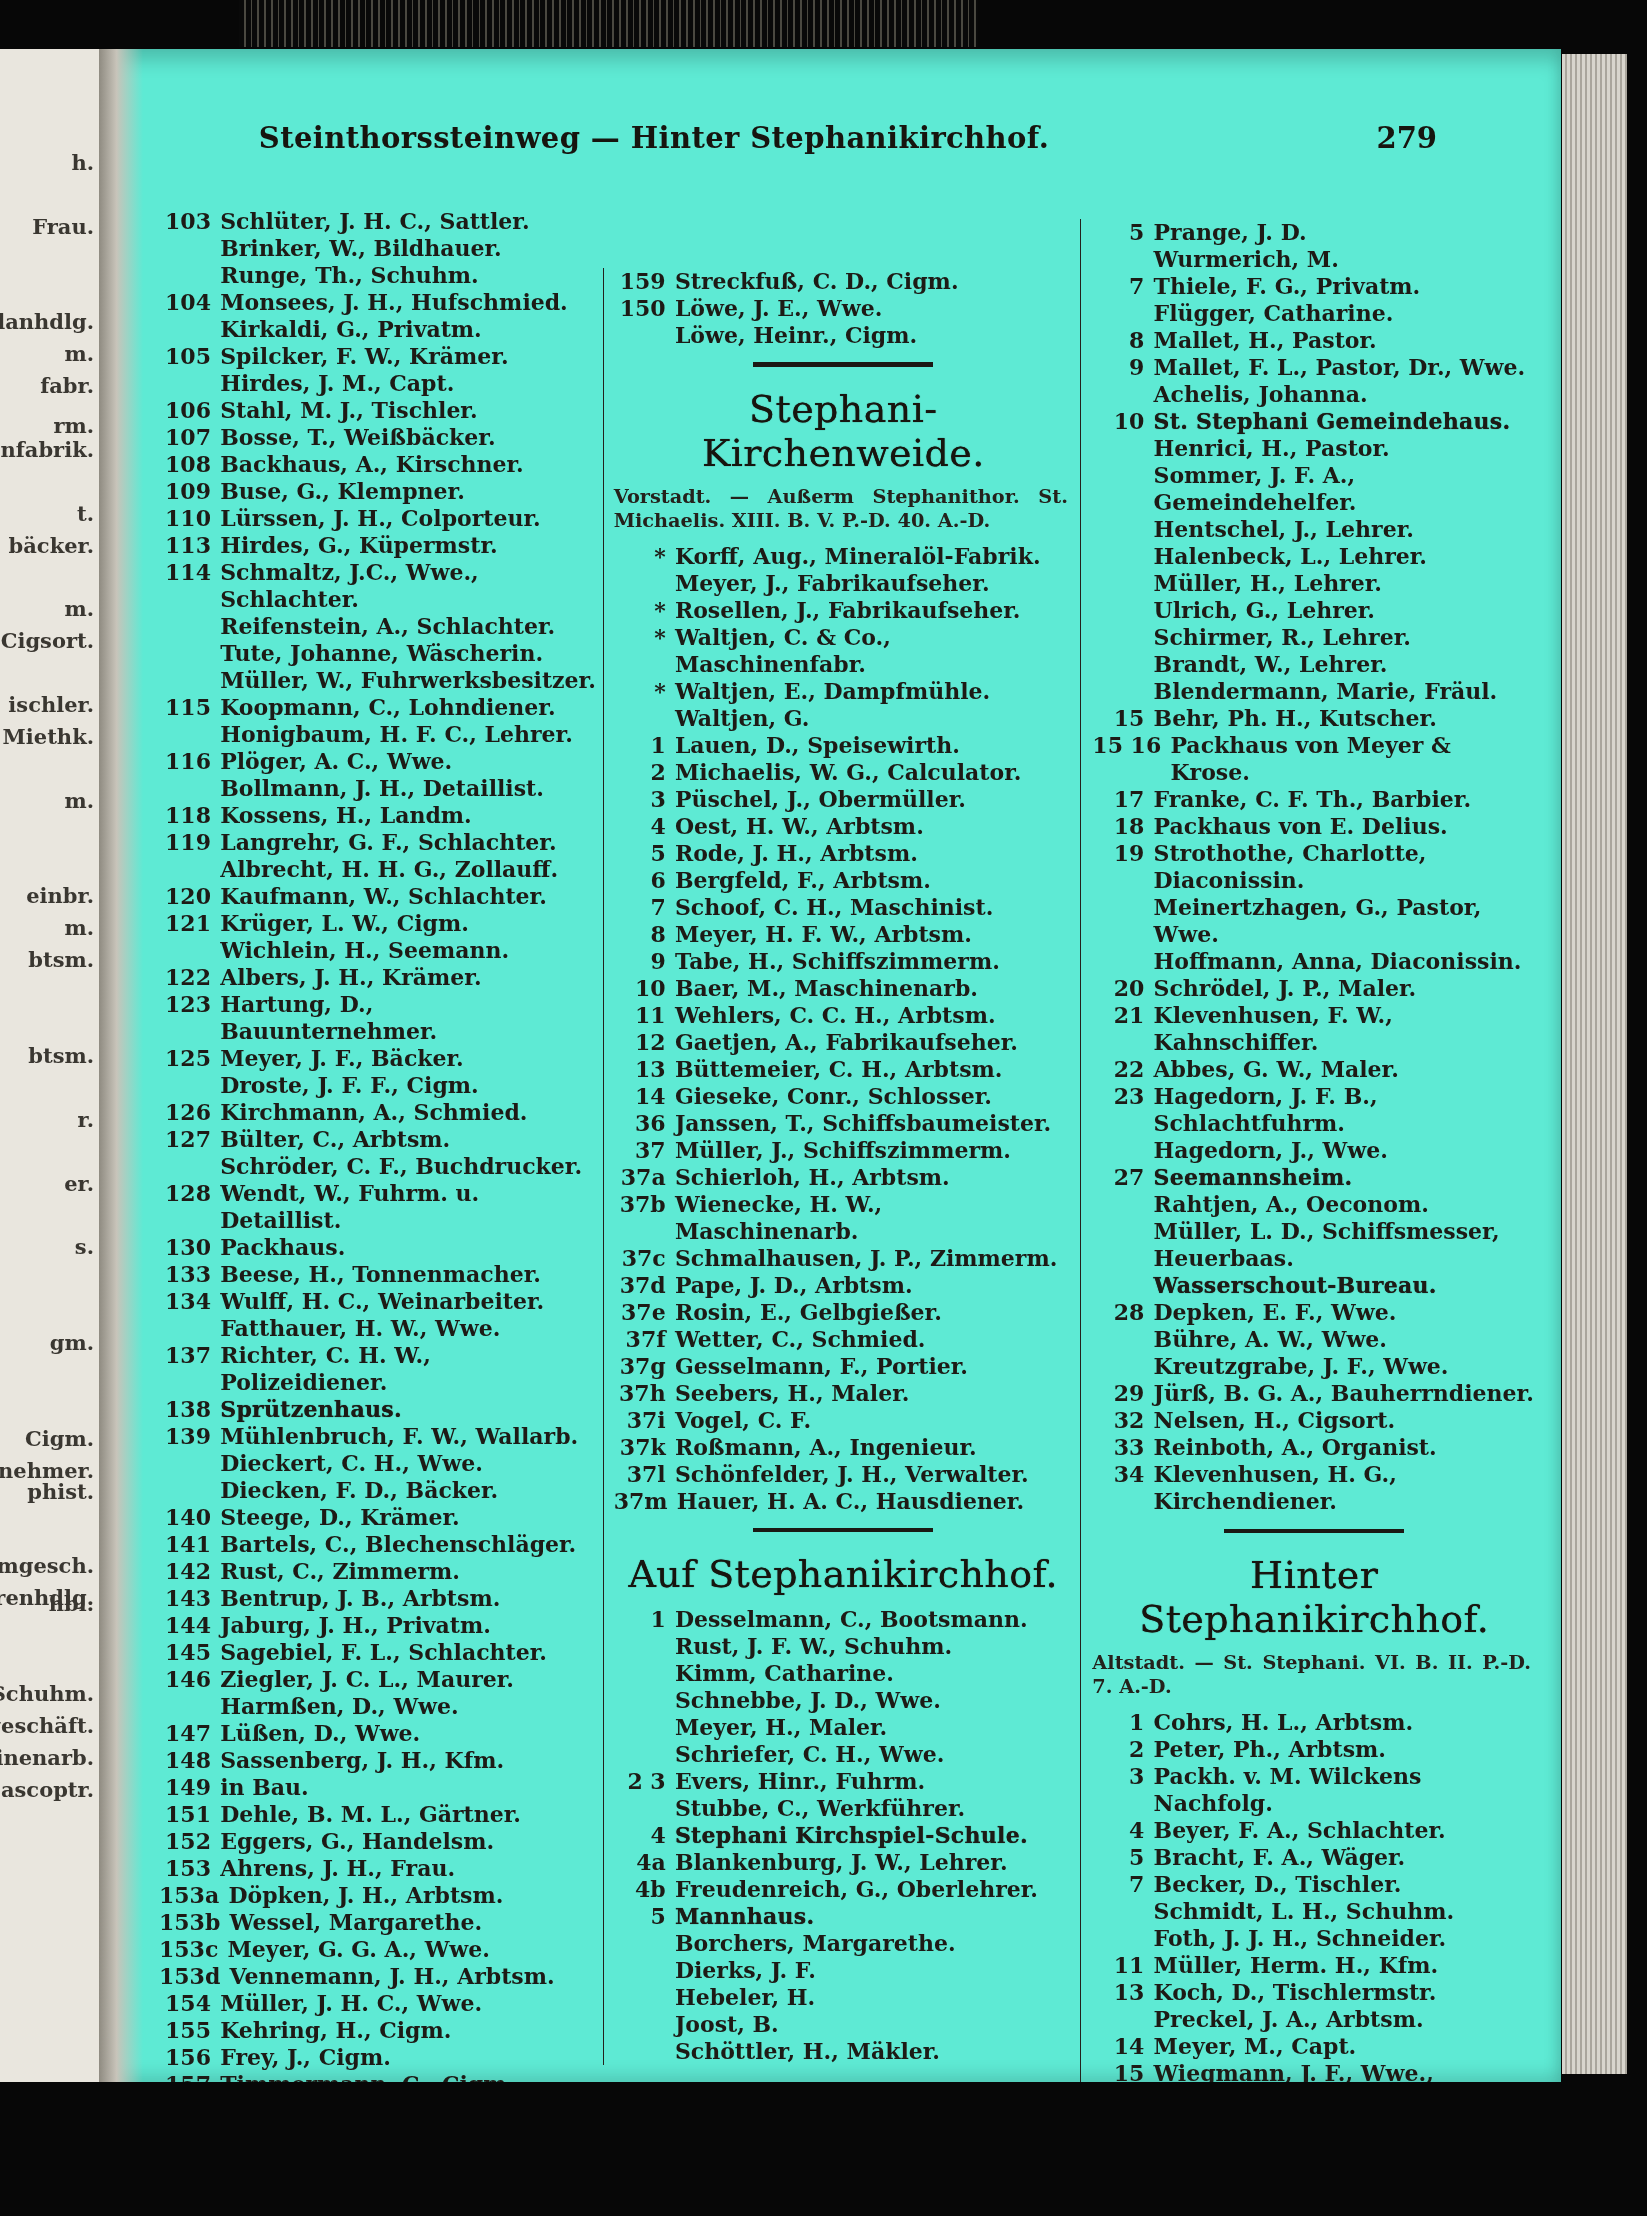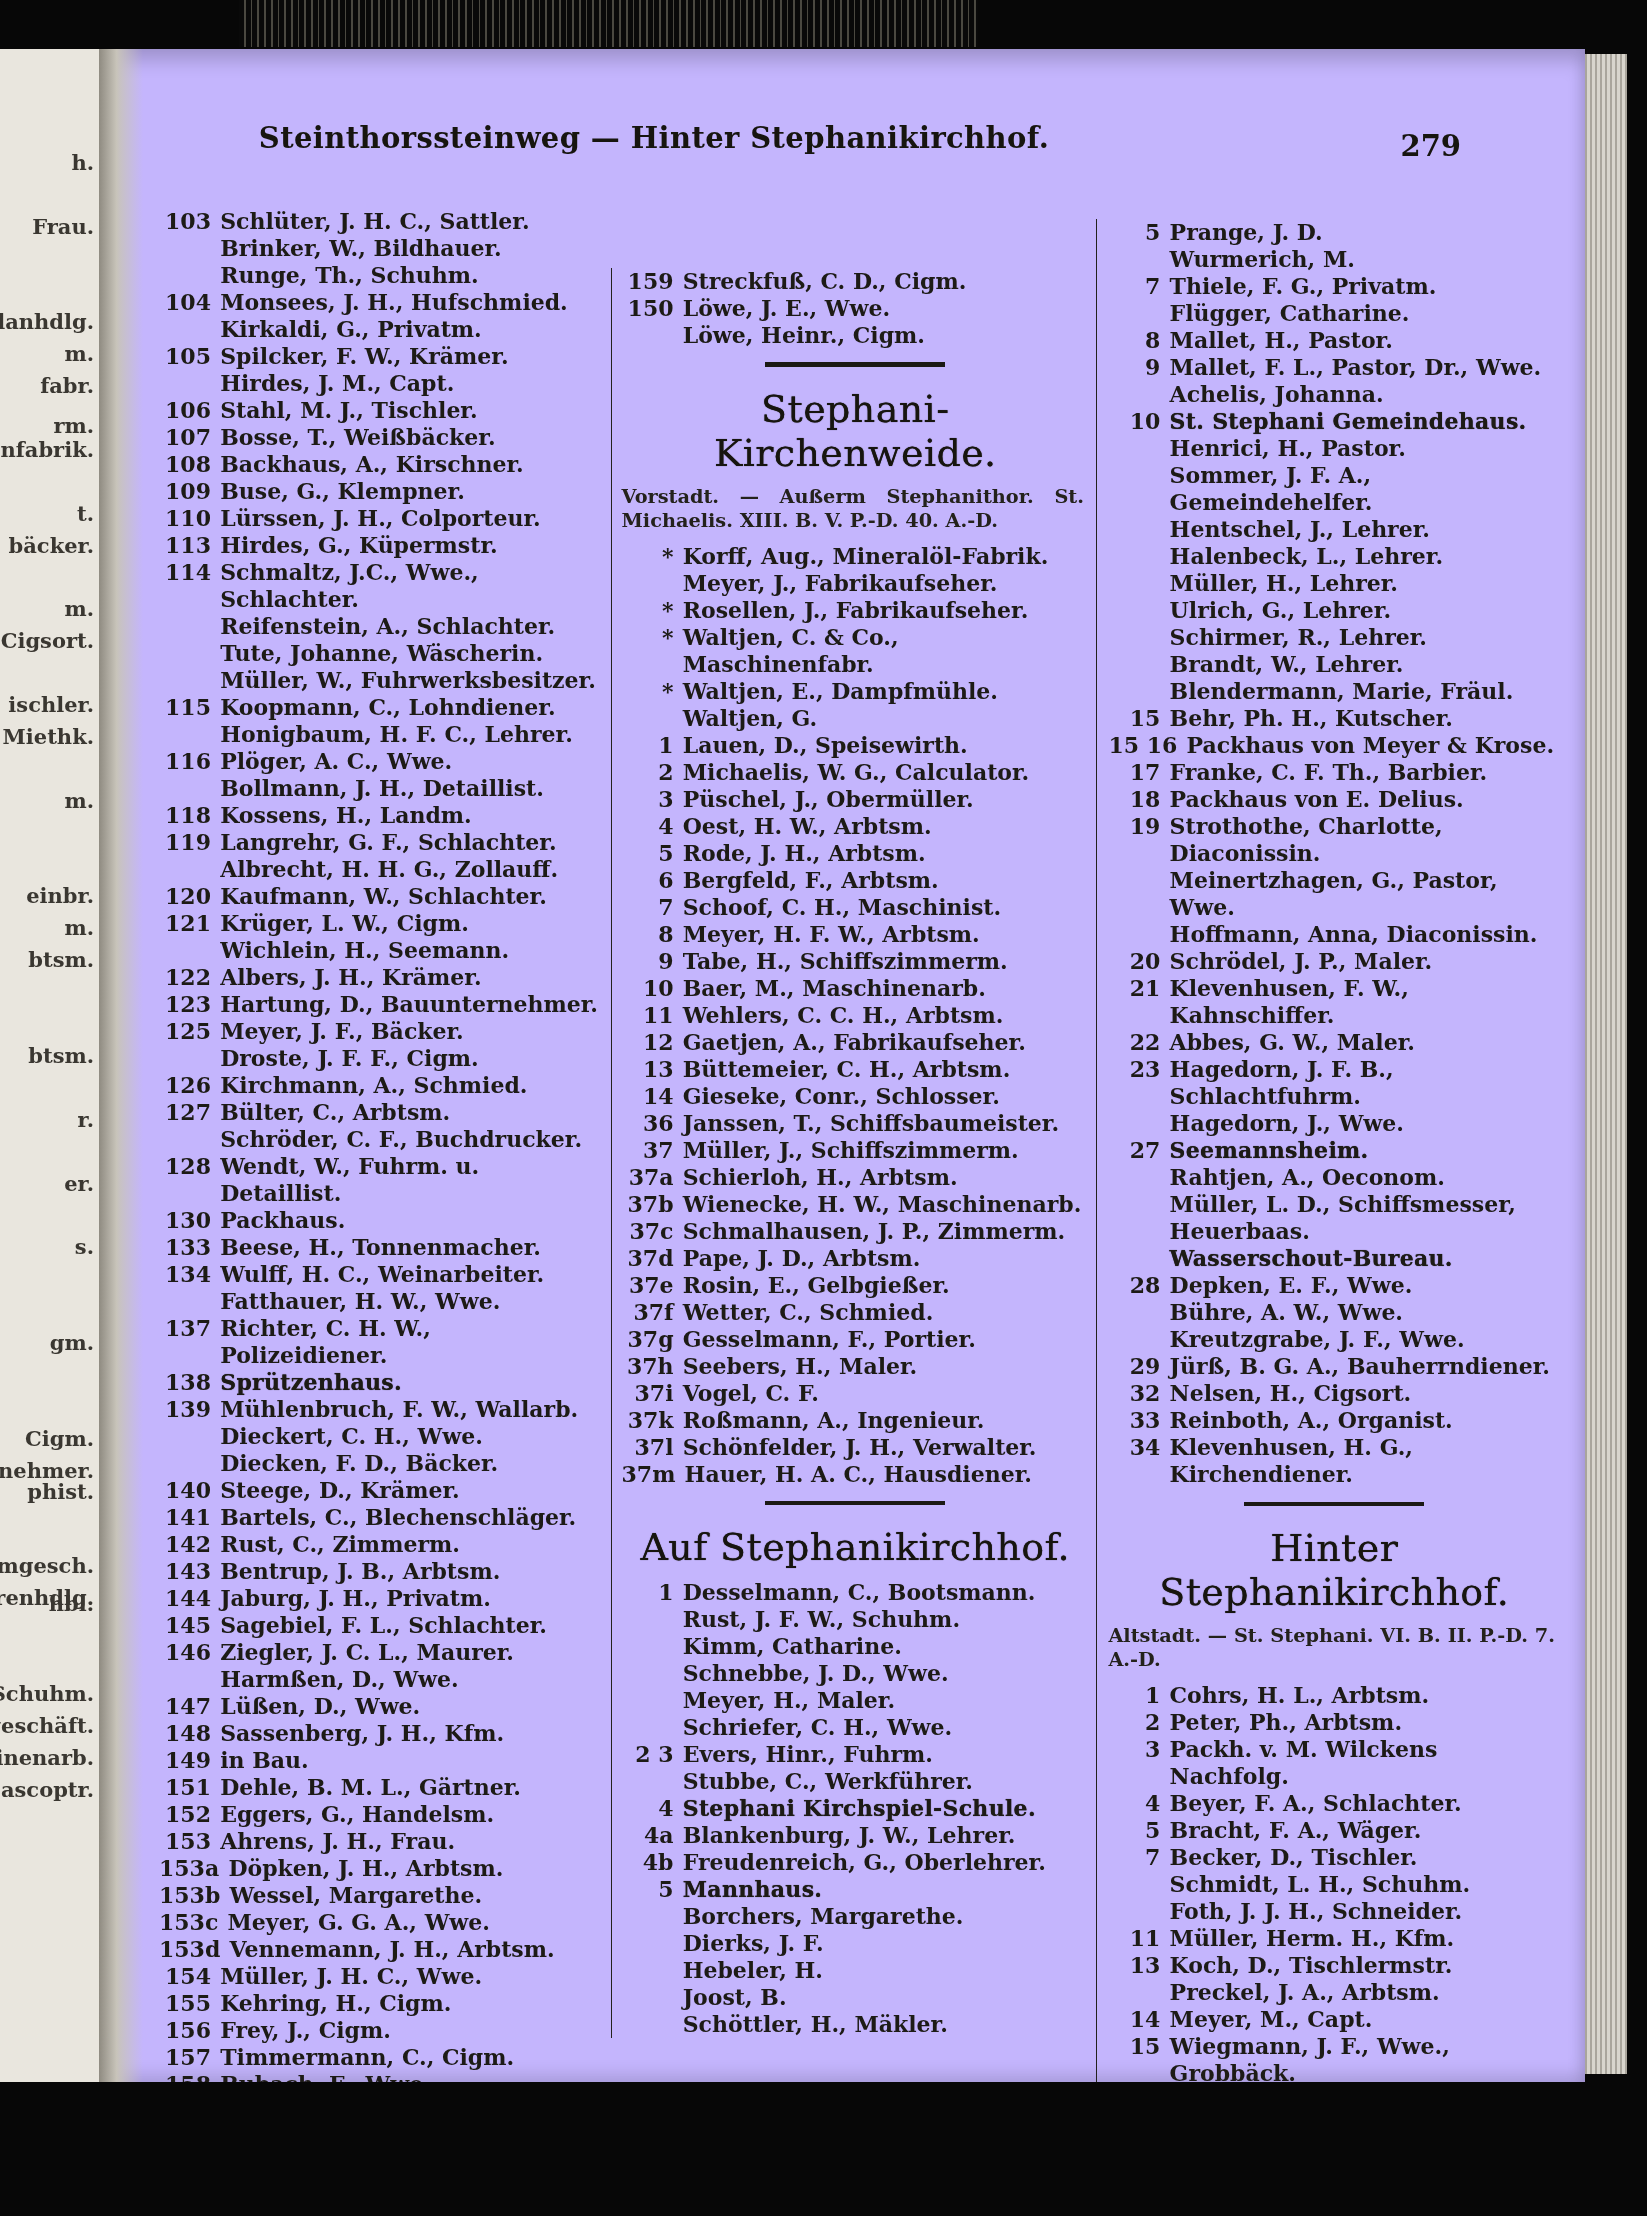--- a/index.html
+++ b/index.html
@@ -23,37 +23,36 @@
     position:absolute;left:0;top:49px;width:99px;height:2033px;
     background:#e9e6de;overflow:hidden;
   }
   .facing .frag{
     position:absolute;right:5px;white-space:nowrap;
     font-weight:bold;font-size:21px;color:#3a3731;
   }
   
   .page{
     position:absolute;left:99px;top:49px;width:1462px;height:2033px;
-    background:#c4b5fd;
+    background:#5eead4;
     box-shadow:inset 0 11.8px 18.5px rgba(0,0,0,.18), inset 0 -8.4px 15px rgba(0,0,0,.12);
-    padding-left:24px;
   }
   .gutter{
     position:absolute;left:0;top:0;width:44px;height:100%;
     background:linear-gradient(to right,#8f8b81,#c8c4ba 40%,rgba(241,239,232,0));
     pointer-events:none;
   }
   .page-inner{position:absolute;top:0;left:0;right:0;bottom:0;padding:72px 25px 0 60px;box-sizing:border-box;overflow:hidden;}
   .runhead{position:relative;height:49px;}
   .runhead .title{
     position:absolute;left:495px;transform:translateX(-50%);
     font-size:29px;font-weight:bold;letter-spacing:0.4px;color:#17150f;white-space:nowrap;
   }
   .runhead .pageno{
-    position:absolute;right:99px;top:0;font-size:29px;font-weight:bold;color:#17150f;margin-top:8px;
+    position:absolute;right:99px;top:0;font-size:29px;font-weight:bold;color:#17150f;
   }
   .cols{display:flex;margin-top:38px;align-items:center;}
   .col{box-sizing:border-box;}
   .col-left{width:460px;padding-right:6.7px;}
   .col-middle{width:494px;border-left:1.7px solid #24221d;padding:0 6.7px 0 10px;}
   .col-right{width:473px;border-left:1.7px solid #24221d;padding:0 0 0 11.8px;}
   .entry{display:flex;font-size:22px;line-height:27px;font-weight:bold;color:#1d1b16;}
   .entry .num{flex:0 0 auto;min-width:52px;text-align:right;margin-right:9.2px;white-space:nowrap;}
   .entry .txt{flex:1;}
   .entry.fett .txt{text-shadow:0 0 0.8px #1d1b16;letter-spacing:0.3px;}

